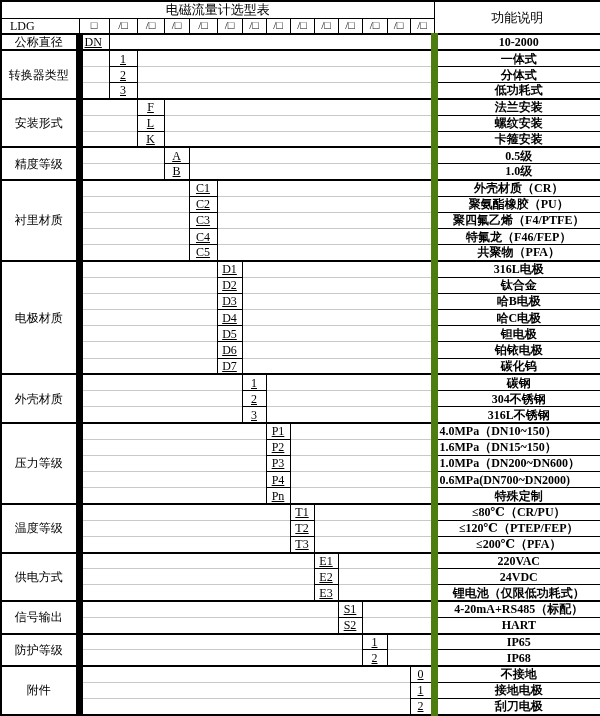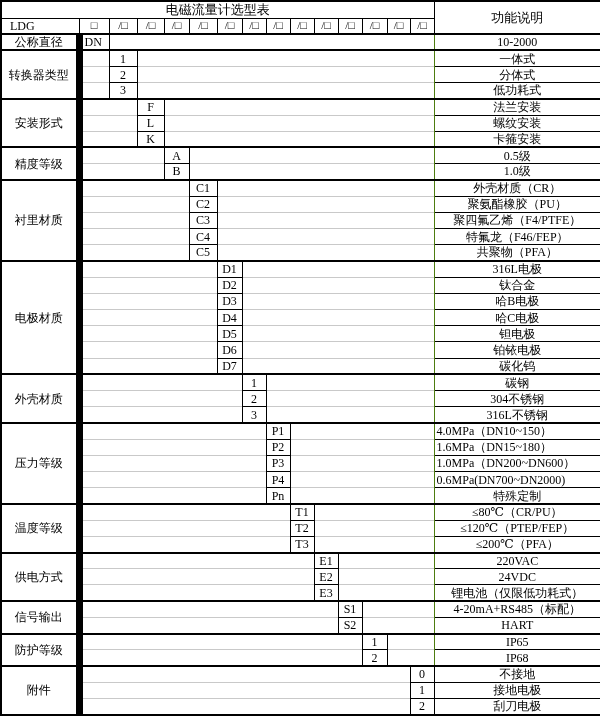--- a/index.html
+++ b/index.html
@@ -22,24 +22,24 @@
   tr.title-row{height:17px;margin-left:46px;}
   tr.model-row{height:16px;}
   tbody tr{height:16px;}
   td.title-cell{border-right:1px solid #000;border-bottom:1px solid #000;font-size:13px;}
   td.func-header{border-left:1px solid #000;border-bottom:1px solid #000;font-size:13px;}
   tr.model-row td{border:1px solid #000;}
   td.model-prefix{text-align:left;padding-left:8px;}
   td.slot{font-size:11px;}
   
   td.label{border-right:7px solid #000000;border-top:1px solid #000;font-size:12px;}
-  td.code{border:1px solid #000;}
+  td.code{border:1px solid #000;text-decoration:underline;}
   td.code.left{text-align:left;padding-left:2px;}
   td.spacer{border-top:1px solid #c9c9c9;}
-  td.desc{border-left:1px solid #4d7c0f;border-top:1px solid #000;}
+  td.desc{border-left:7px solid #4d7c0f;border-top:1px solid #000;font-weight:bold;}
   td.desc.left{text-align:left;padding-left:2px;margin-top:36px;}
   tr.group-top td{border-top:2px solid #000;}
 </style>
 </head>
 <body>
 
 <table class="sel">
   <colgroup>
     <col style="width:78px">
       <col style="width:30px">
@@ -237,21 +237,21 @@
         <td class="label" rowspan="5">压力等级</td>
         <td class="spacer" colspan="7"></td>
         <td class="code">P1</td>
         <td class="spacer" colspan="6"></td>
         <td class="desc left">4.0MPa（DN10~150）</td>
       </tr>
       <tr>
         <td class="spacer" colspan="7"></td>
         <td class="code">P2</td>
         <td class="spacer" colspan="6"></td>
-        <td class="desc left">1.6MPa（DN15~180）</td>
+        <td class="desc left">1.6MPa（DN15~150）</td>
       </tr>
       <tr>
         <td class="spacer" colspan="7"></td>
         <td class="code">P3</td>
         <td class="spacer" colspan="6"></td>
         <td class="desc left">1.0MPa（DN200~DN600）</td>
       </tr>
       <tr>
         <td class="spacer" colspan="7"></td>
         <td class="code">P4</td>

